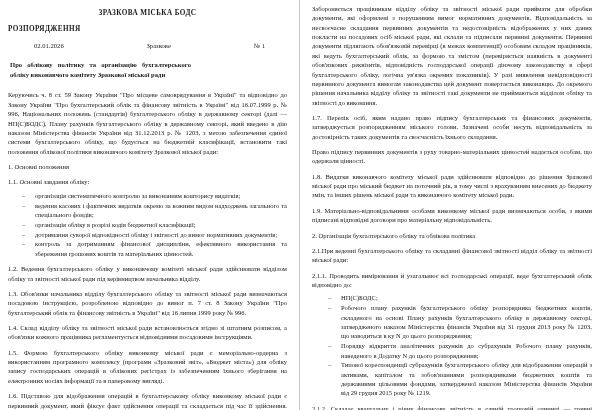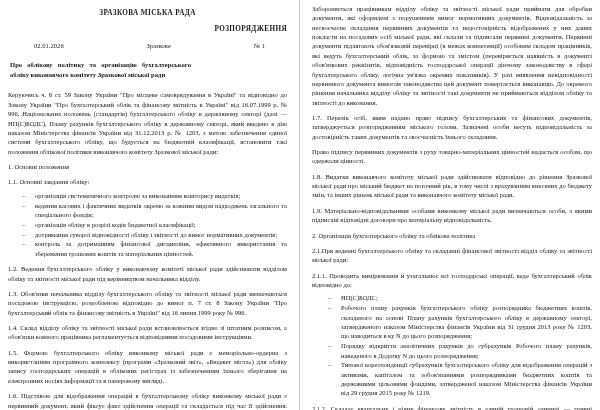--- a/index.html
+++ b/index.html
@@ -41,21 +41,21 @@
 
   
   .org-name {
     text-align: center;
     font-weight: bold;
     font-size: 7.2px;
     letter-spacing: 0.4px;
     margin: 5px 0 0 0;
   }
   .doc-kind {
-    text-align: right;
+    text-align: left;
     font-weight: bold;
     font-size: 7.2px;
     letter-spacing: 0.4px;
     margin: 8px 0 8px 0;
   }
   .meta-row {
     display: flex;
     justify-content: space-between;
     font-size: 6.6px;
     margin: 9px 22px 0 26px;
@@ -111,21 +111,21 @@
   }
   ul.dash-list.indent-more { padding-left: 16px; }
 </style>
 </head>
 <body>
 
 <div class="page">
 
   <div class="col col-left">
 
-    <div class="org-name">ЗРАЗКОВА МІСЬКА РАДА</div>
+    <div class="org-name">ЗРАЗКОВА МІСЬКА БОДС</div>
     <div class="doc-kind">РОЗПОРЯДЖЕННЯ</div>
 
     <div class="meta-row">
       <span>02.01.2026</span>
       <span>Зразкове</span>
       <span>№ 1</span>
     </div>
 
     <div class="doc-title">Про облікову політику та організацію бухгалтерського обліку виконавчого комітету Зразкової міської ради</div>
 

